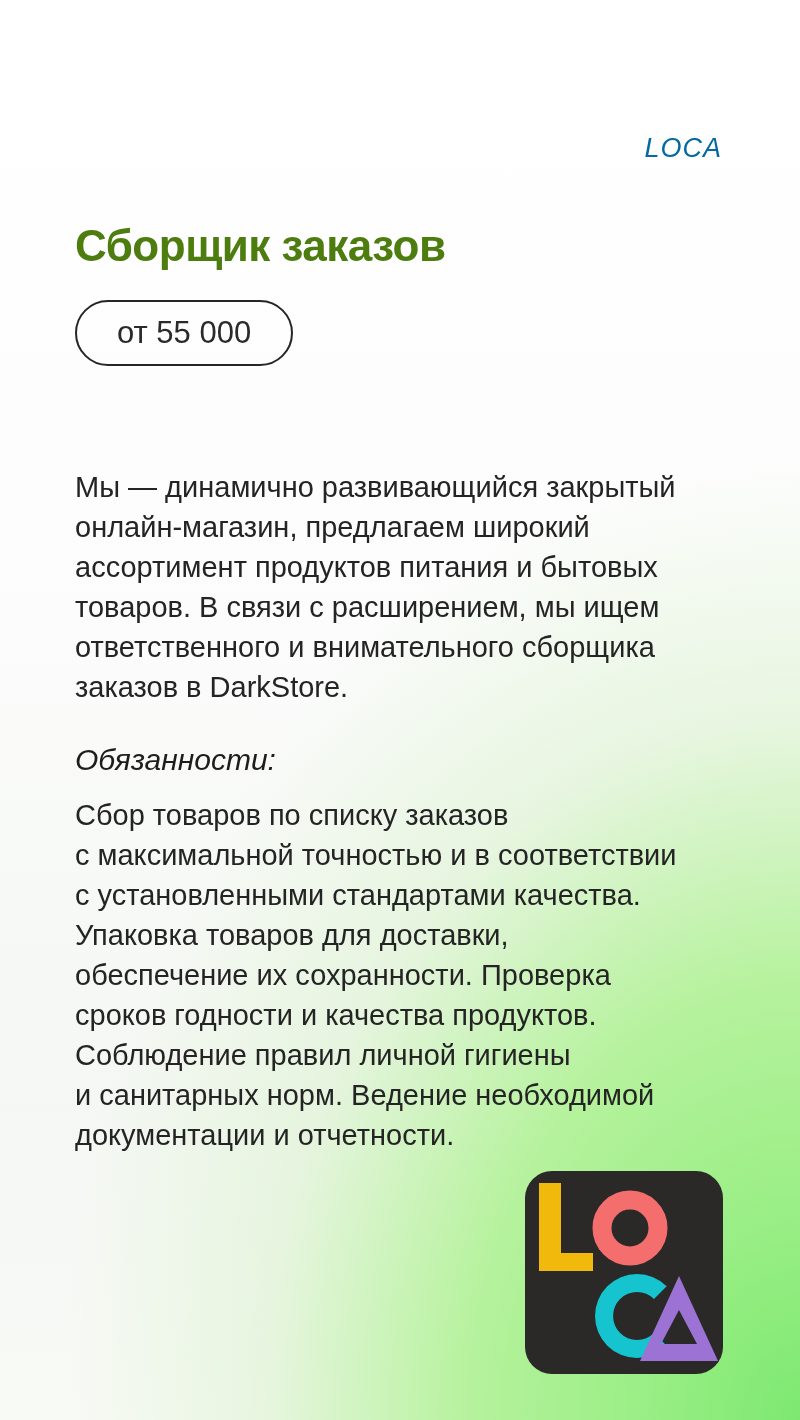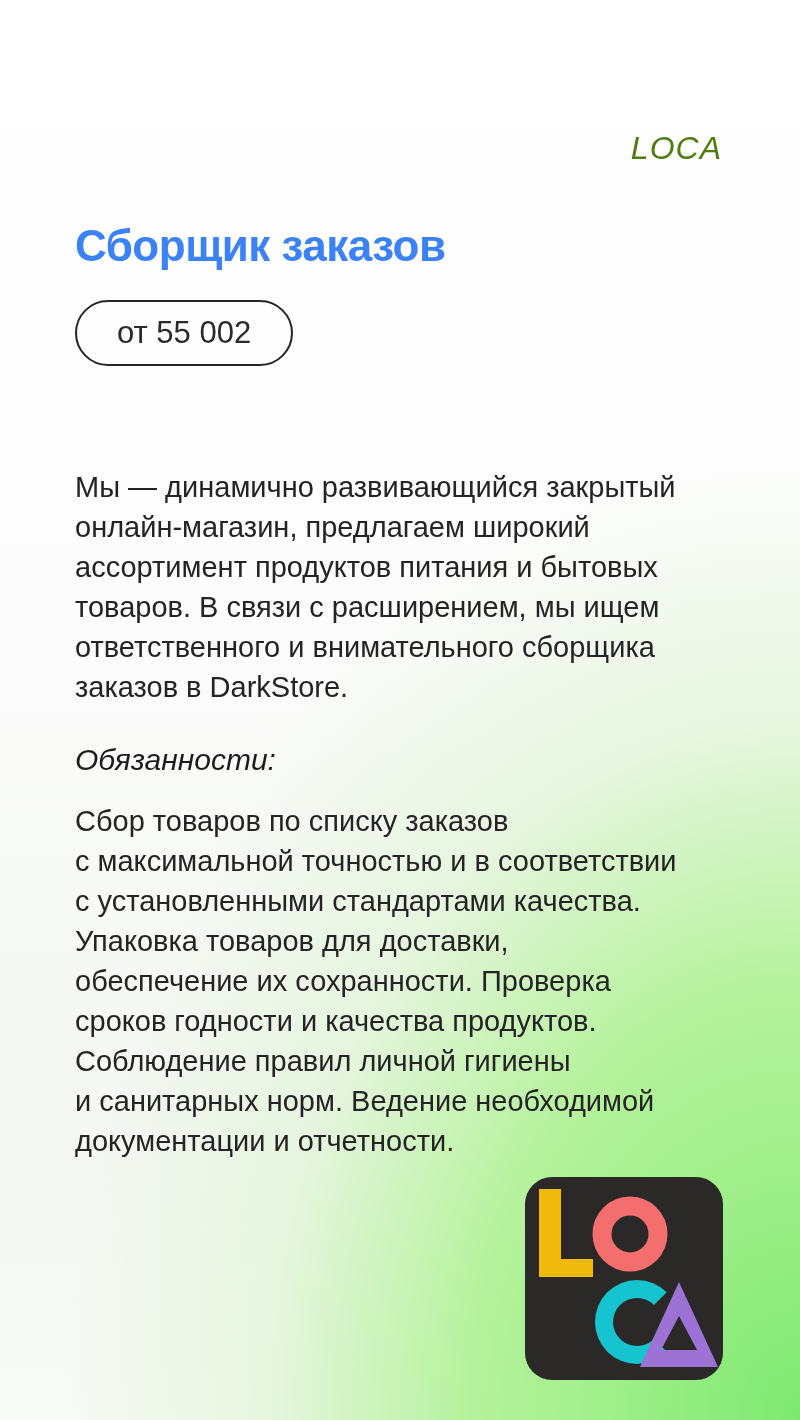--- a/index.html
+++ b/index.html
@@ -22,34 +22,34 @@
     box-sizing: border-box;
     padding: 128px 78px 0 75px;
   }
   .header-row {
     text-align: right;
     height: 40px;
   }
   .wordmark {
     display: inline-block;
     font-style: italic;
-    font-size: 32px;
+    font-size: 27px;
     line-height: 40px;
     font-weight: 400;
     letter-spacing: 1px;
-    color: #4d7c0f;
+    color: #0369a1;
     text-align: right;
   }
   h1.vacancy-title {
     margin: 52px 0 0 0;
     font-size: 44px;
     line-height: 52px;
     font-weight: 700;
     letter-spacing: -0.5px;
-    color: #3b82f6;
+    color: #4d7c0f;
   }
   .salary-badge {
     display: inline-block;
     margin-top: 28px;
     padding: 12px 40px;
     border: 2px solid #262626;
     border-radius: 40px;
     font-size: 31px;
     line-height: 38px;
     color: #2a2a2a;
@@ -64,21 +64,21 @@
   }
   .intro { margin-top: 101px; }
   h2.duties-heading {
     margin: 35px 0 0 0;
     font-size: 30px;
     line-height: 36px;
     font-weight: 400;
     font-style: italic;
     color: #1d1d1d;
   }
-  .duties { margin-top: 23px; }
+  .duties { margin-top: 17px; }
   .logo-wrap {
     margin-top: 16px;
     text-align: right;
   }
   .logo-wrap svg {
     display: inline-block;
     margin-right: -1px;
   }
 </style>
 </head>
@@ -86,21 +86,21 @@
 
 <div class="page">
 
   <div class="header-row">
     <span class="wordmark">LOCA</span>
   </div>
 
   <h1 class="vacancy-title">Сборщик заказов</h1>
 
   <div class="salary-badge">
-    <span>от 55 002</span>
+    <span>от 55 000</span>
   </div>
 
   <p class="body-text intro">Мы — динамично развивающийся закрытый
 онлайн-магазин, предлагаем широкий
 ассортимент продуктов питания и бытовых
 товаров. В связи с расширением, мы ищем
 ответственного и внимательного сборщика
 заказов в DarkStore.</p>
 
   <h2 class="duties-heading">Обязанности:</h2>

